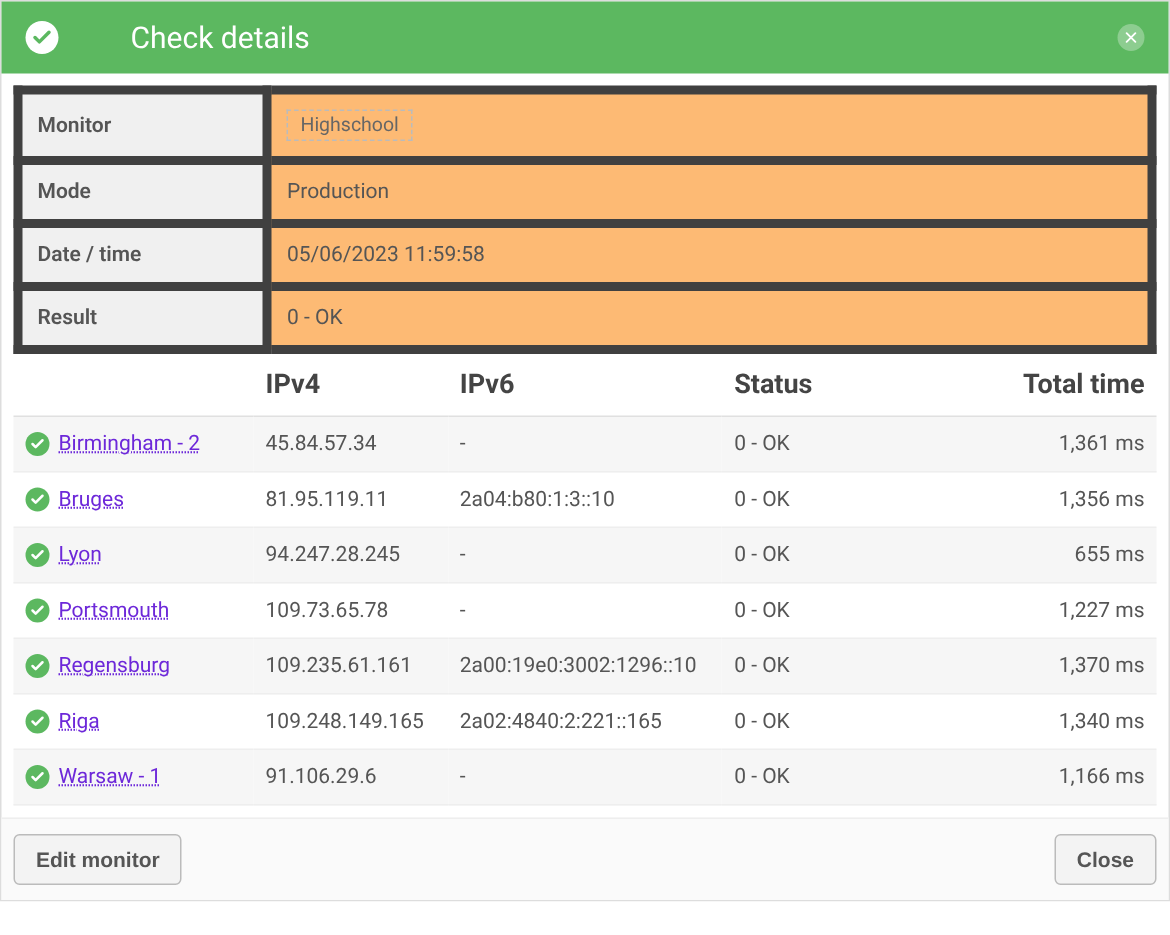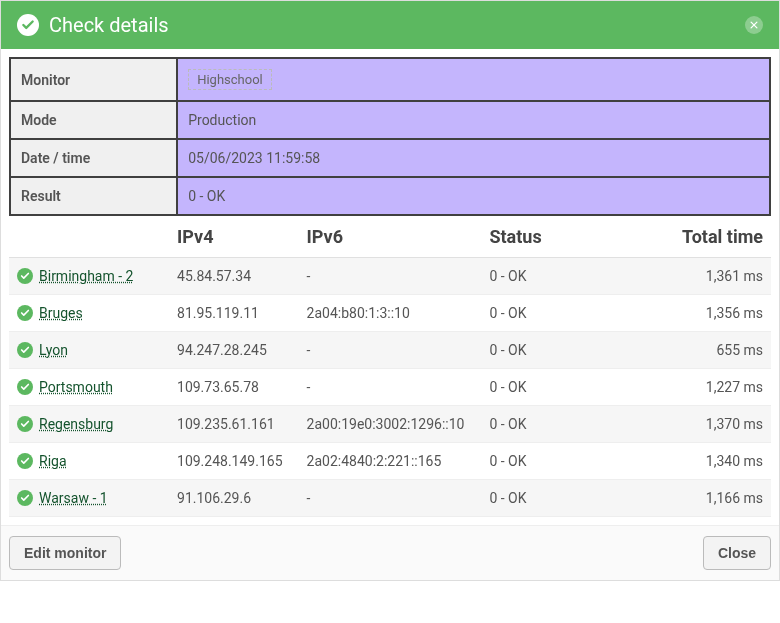--- a/index.html
+++ b/index.html
@@ -28,20 +28,21 @@
     justify-content: space-between;
   }
   .header-left {
     display: flex;
     align-items: center;
     gap: 10px;
   }
   .header-title {
     font-size: 20px;
     font-weight: 400;
+    margin-left: 38px;
   }
   .check-icon-circle {
     width: 22px;
     height: 22px;
     border-radius: 50%;
     background: #fff;
     display: inline-flex;
     align-items: center;
     justify-content: center;
   }
@@ -66,32 +67,32 @@
   .body {
     padding: 8px;
   }
   .details-table {
     width: 100%;
     border-collapse: collapse;
     border: 1px solid #e6e6e6;
   }
   .details-table td {
     padding: 10px 10px;
-    border: 2px solid #404040;
+    border: 6px solid #404040;
     font-size: 14px;
     color: #555;
   }
   .details-table td.label {
     background: #f0f0f0;
     font-weight: 600;
     color: #555;
     width: 22%;
   }
   .details-table td.val {
-    background: #c4b5fd;
+    background: #fdba74;
   }
   .tag {
     border: 1px dashed #bbb;
     padding: 2px 8px;
     display: inline-block;
     color: #666;
     font-size: 13px;
   }
   .section-title {
     font-size: 16px;
@@ -126,21 +127,21 @@
   }
   .checks-table tbody tr:nth-child(even) td {
     background: #fff;
   }
   .loc-cell {
     display: flex;
     align-items: center;
     gap: 6px;
   }
   .loc-link {
-    color: #14532d;
+    color: #6d28d9;
     text-decoration: underline dotted;
     cursor: pointer;
   }
   .status-dot {
     width: 16px;
     height: 16px;
     border-radius: 50%;
     background: #5cb860;
     display: inline-flex;
     align-items: center;

